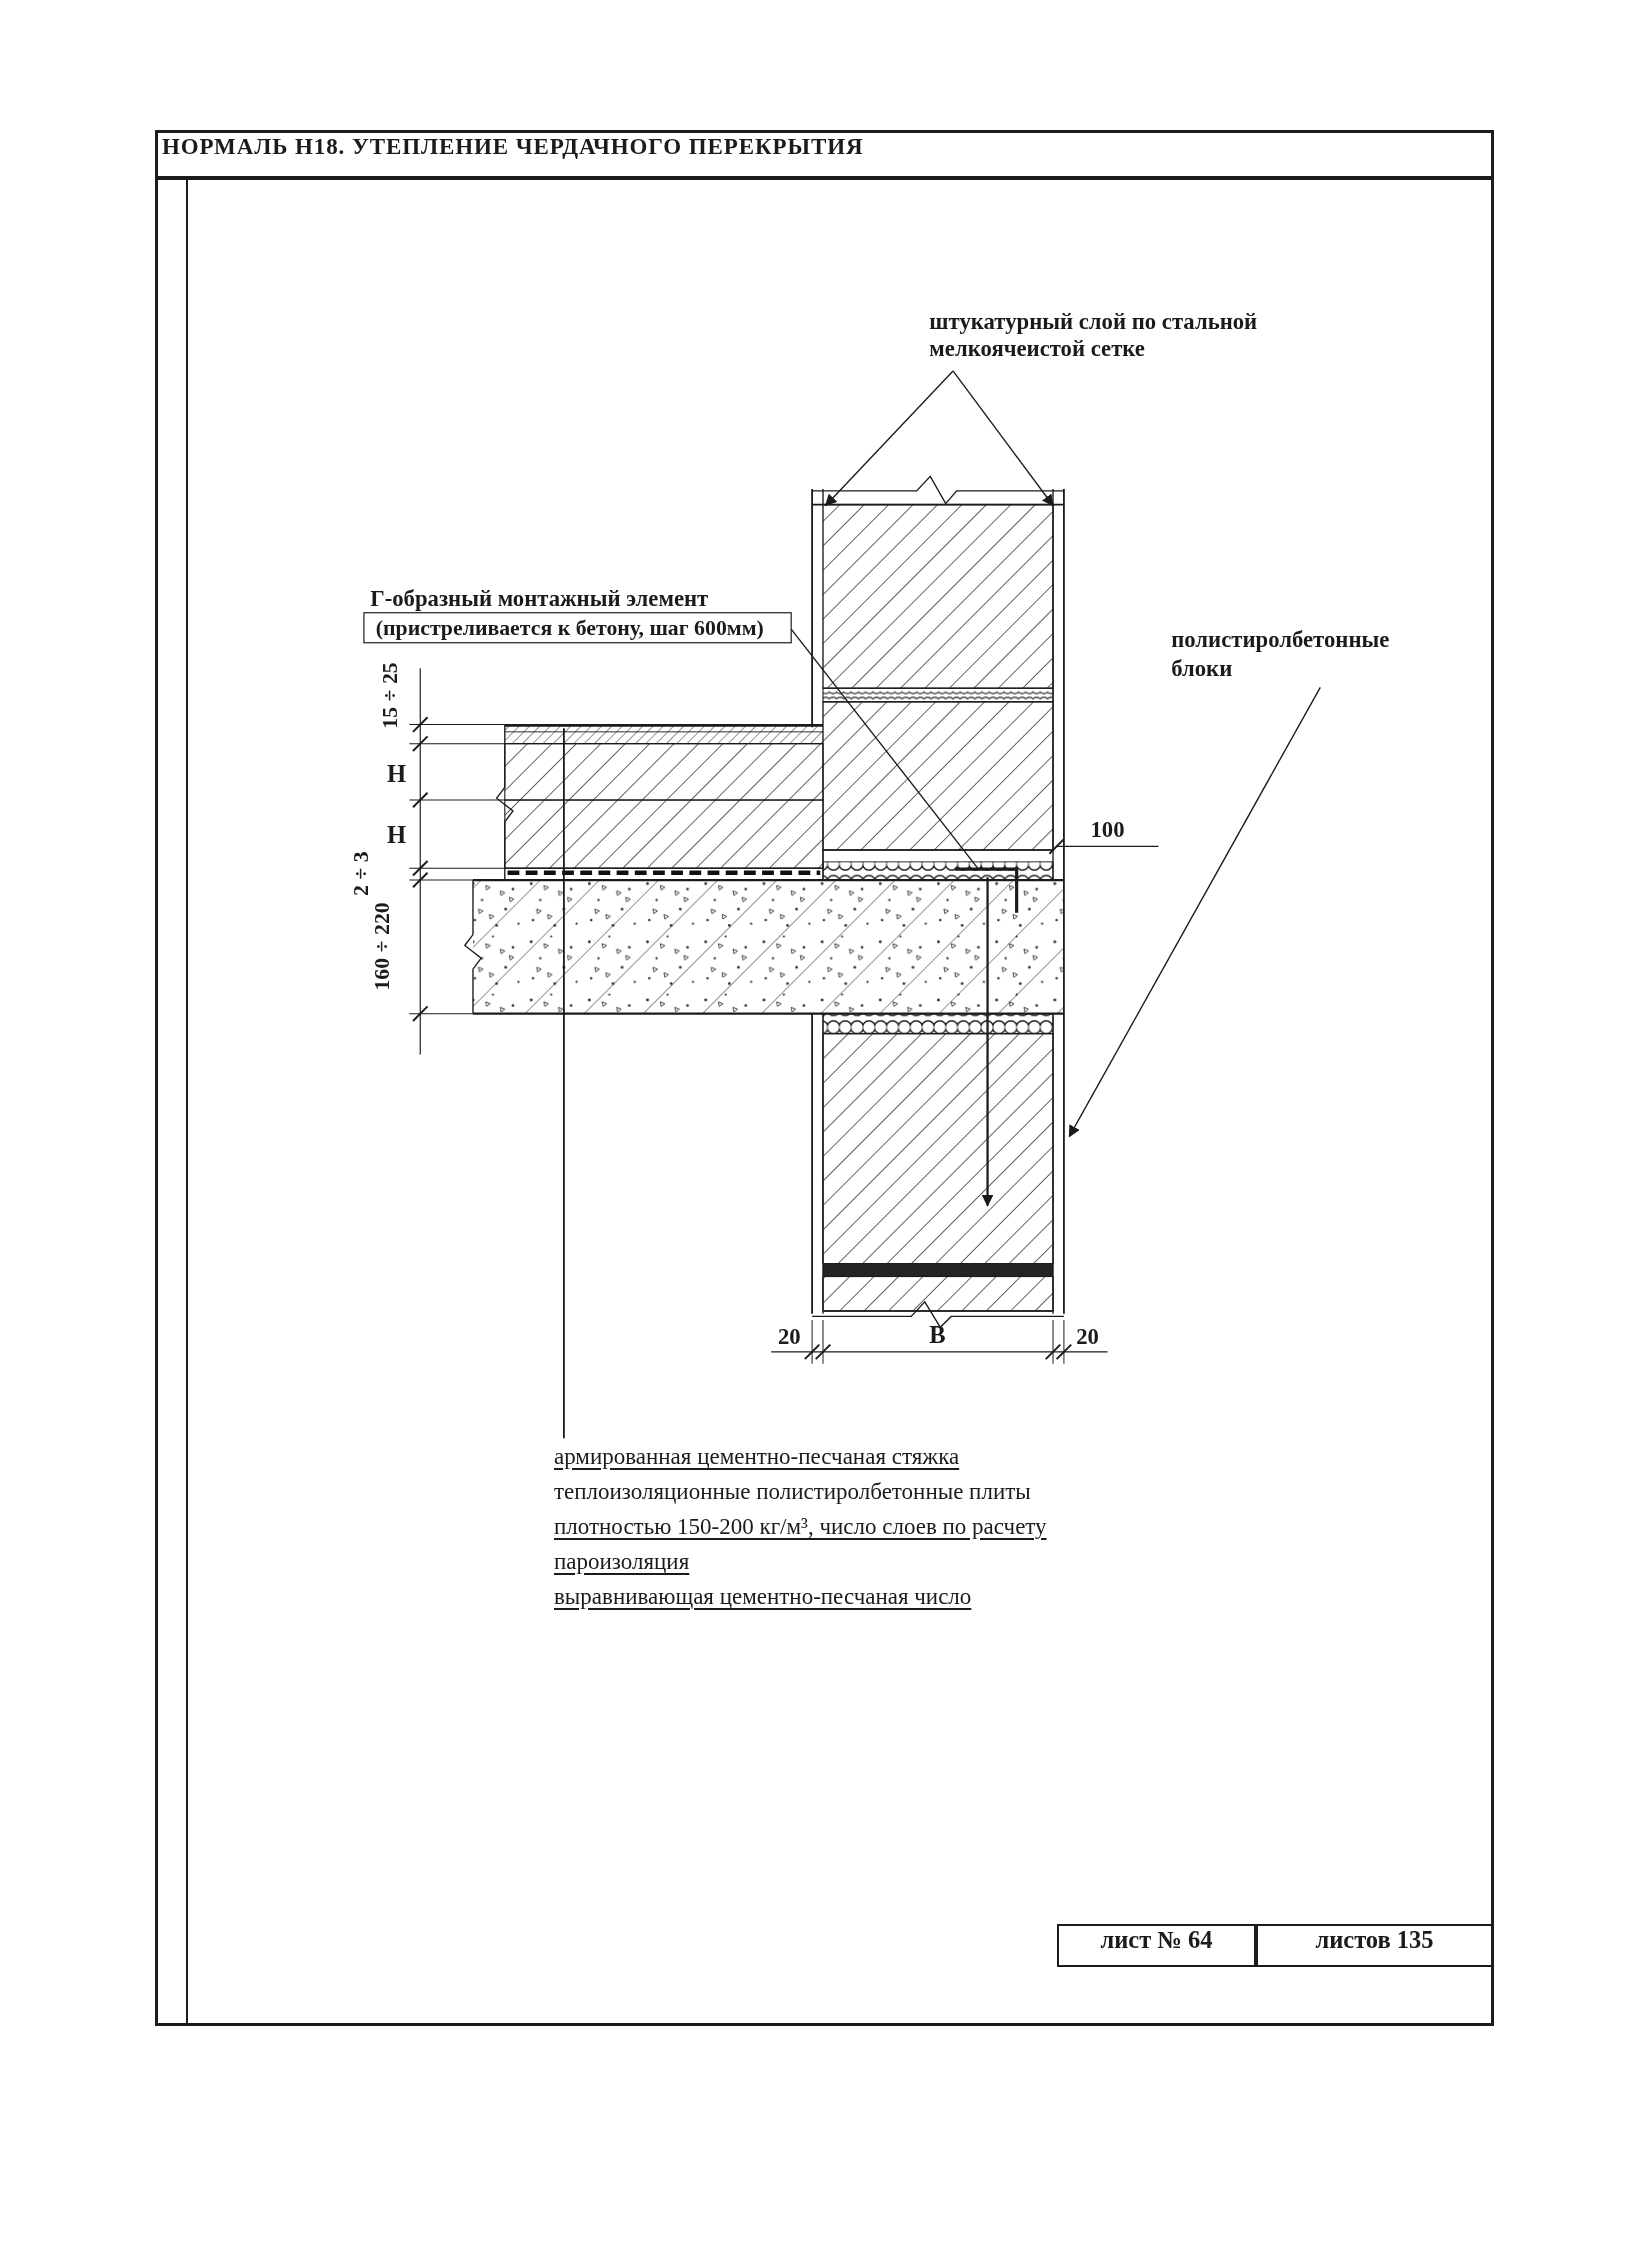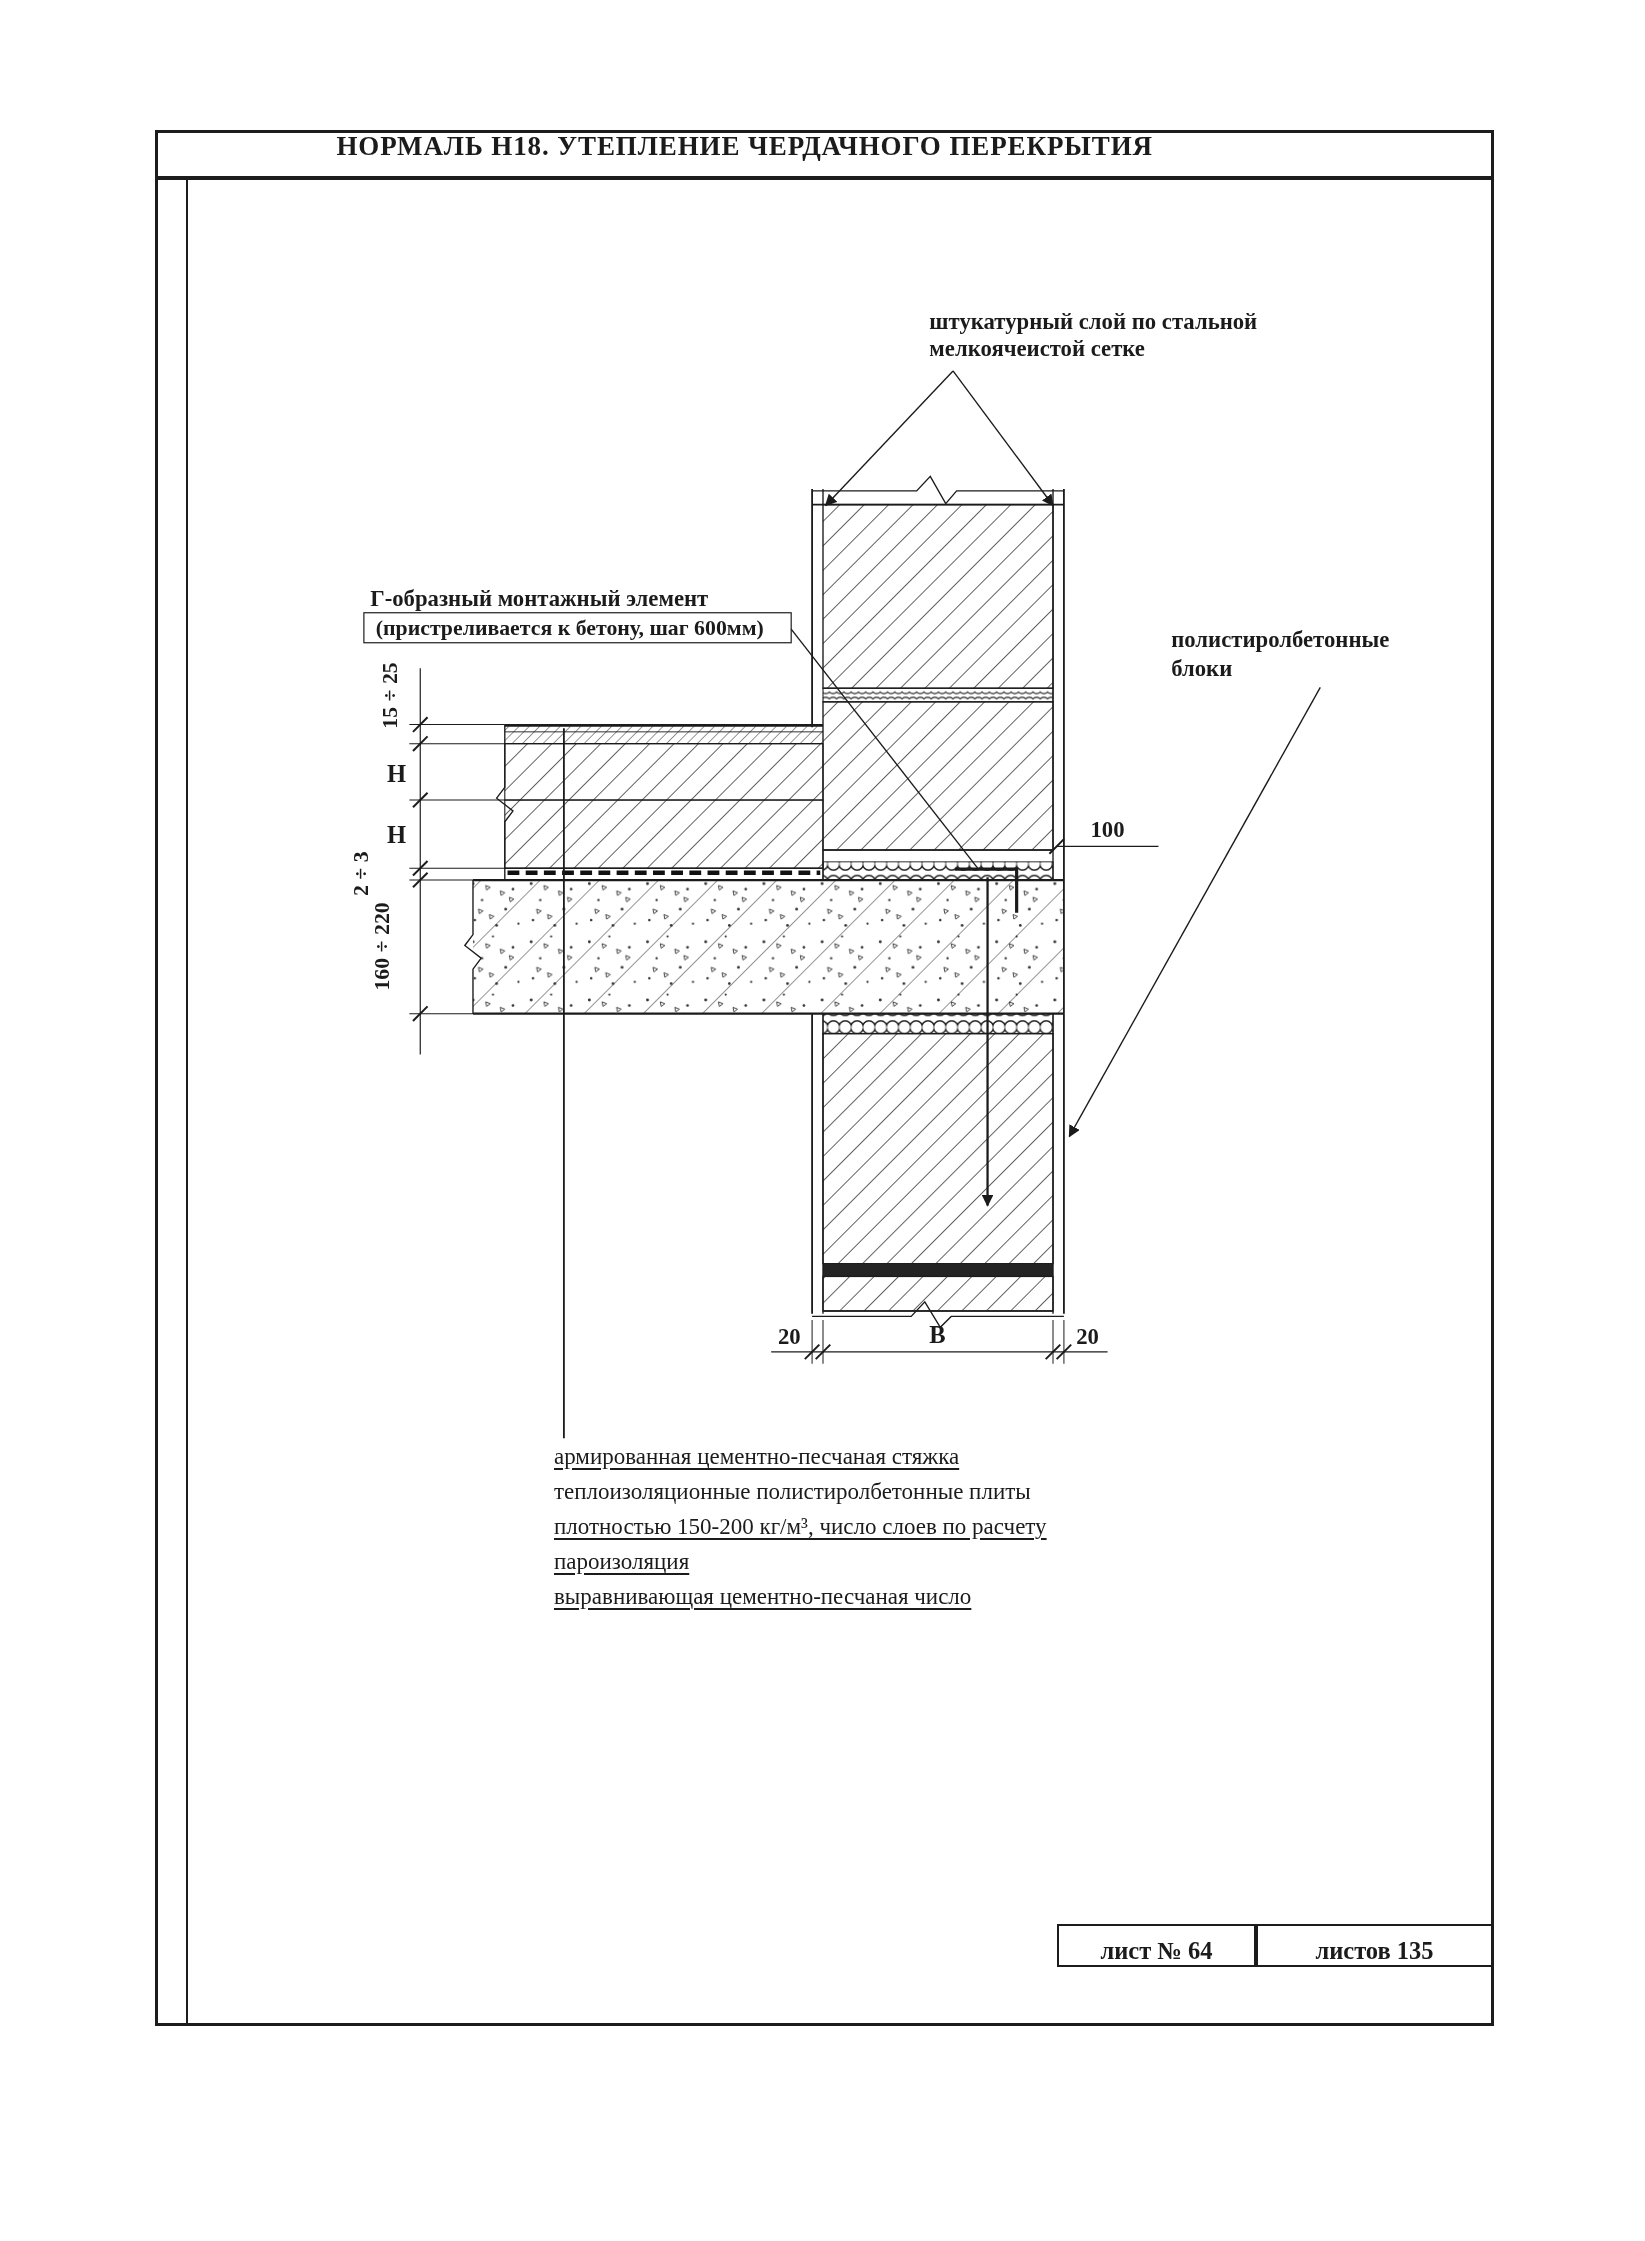--- a/index.html
+++ b/index.html
@@ -3,29 +3,29 @@
 <meta charset="utf-8">
 <style>
   *{margin:0;padding:0;box-sizing:border-box}
   html,body{background:#e9e9e9}
   .page{position:relative;width:1646px;height:2241px;background:#ffffff;
         font-family:"Liberation Serif",serif;color:#1b1b1b;overflow:hidden}
   .frame{position:absolute;left:155px;top:130px;width:1339px;height:1896px;
          border:3.6px solid #1c1c1c}
   .title-sep{position:absolute;left:155px;top:176px;width:1339px;height:3.6px;background:#1c1c1c}
   .margin-line{position:absolute;left:186px;top:180px;width:1.8px;height:1846px;background:#1c1c1c}
-  .title{position:absolute;left:162px;top:136px;width:991px;text-align:right;
-         font-weight:bold;font-size:27px;line-height:21px;letter-spacing:0.9px}
+  .title{position:absolute;left:162px;top:136px;width:991px;text-align:left;
+         font-weight:bold;font-size:23px;line-height:21px;letter-spacing:0.9px}
   .drawing{position:absolute;left:0;top:0;width:1646px;height:2241px}
   .drawing text{font-family:"Liberation Serif",serif;font-weight:bold;fill:#1b1b1b}
   .legend{position:absolute;left:554px;top:1439px;width:718px;
           font-size:23px;font-weight:normal;line-height:35px}
   .legend .u{text-decoration:underline;text-decoration-thickness:1.8px;text-underline-offset:3.6px}
   .footer-box{position:absolute;top:1924px;height:43px;border:2.7px solid #1c1c1c;
-              display:flex;align-items:flex-end;justify-content:center;
+              display:flex;align-items:flex-start;justify-content:center;
               font-size:24.5px;font-weight:bold;background:#fff}
   .fb1{left:1057px;width:199px}
   .fb2{left:1256px;width:237px}
 </style>
 </head>
 <body>
 
 <div class="page">
 
   <div class="frame"></div>

